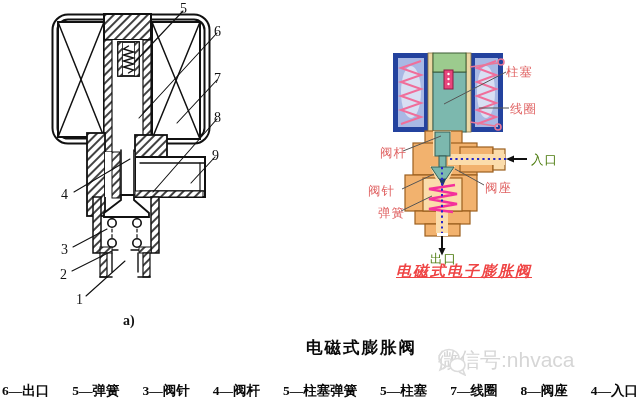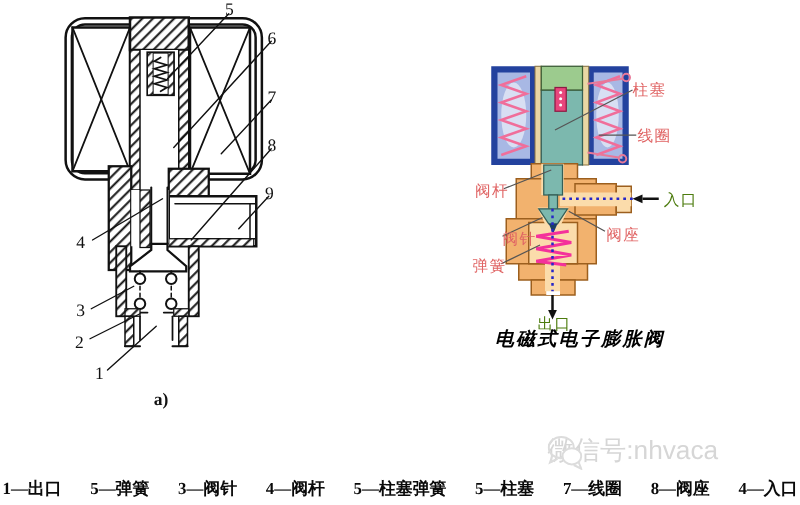--- a/index.html
+++ b/index.html
@@ -4,21 +4,21 @@
 <style>
   html,body{margin:0;padding:0;background:#fff;}
   #stage{position:relative;width:640px;height:404px;background:#ffffff;overflow:hidden;
          font-family:"Liberation Serif",serif;}
   svg{position:absolute;left:0;top:0;}
   .txt{position:absolute;line-height:1;white-space:pre;z-index:2;}
   .co{font:14px "Liberation Serif",serif;color:#111;}
   .fig-label{font:bold 14px "Liberation Serif",serif;color:#111;}
   .blabel{font:12.5px "Liberation Sans",sans-serif;color:#e06464;letter-spacing:1px;text-align:center;}
   .blabel.dark{color:#4d7c0f;}
-  .bcaption{font:italic bold 15px "Liberation Serif",serif;color:#000000;letter-spacing:2px;}
+  .bcaption{font:italic bold 15px "Liberation Serif",serif;color:#ef4444;letter-spacing:2px;text-decoration:underline;}
   .title{font:bold 16.5px "Liberation Sans",sans-serif;color:#0a0a0a;letter-spacing:2px;}
   .subtitle{font:bold 14px "Liberation Sans",sans-serif;color:#0a0a0a;}
   .legend{position:absolute;left:2px;top:382px;width:636px;display:flex;
           justify-content:space-between;z-index:2;
           font:bold 13.5px "Liberation Serif",serif;color:#0a0a0a;}
   .watermark{position:absolute;left:438px;top:346px;display:flex;align-items:flex-start;gap:3px;
              z-index:1;color:#d6d6d6;font:21px "Liberation Sans",sans-serif;}
 </style>
 </head>
 <body>
@@ -207,28 +207,29 @@
 <div class="txt co" style="left:214px;top:24px">6</div>
 <div class="txt co" style="left:214px;top:71px">7</div>
 <div class="txt co" style="left:214px;top:110px">8</div>
 <div class="txt co" style="left:212px;top:148px">9</div>
 <div class="txt fig-label" style="left:123px;top:313px">a)</div>
 
 <div class="txt blabel" style="left:506px;top:64px">柱塞</div>
 <div class="txt blabel" style="left:510px;top:101px">线圈</div>
 <div class="txt blabel" style="left:380px;top:145px">阀杆</div>
 <div class="txt blabel dark" style="left:531px;top:152px">入口</div>
-<div class="txt blabel" style="left:402px;top:183px">阀针</div>
+<div class="txt blabel" style="left:368px;top:183px">阀针</div>
 <div class="txt blabel" style="left:485px;top:180px">阀座</div>
 <div class="txt blabel" style="left:378px;top:205px">弹簧</div>
 <div class="txt blabel dark" style="left:430px;top:251px">出口</div>
 <div class="txt bcaption" style="left:396px;top:262px">电磁式电子膨胀阀</div>
 
+<div class="txt title" style="left:306px;top:337px">电磁式膨胀阀</div>
 <div class="legend">
-  <span>1—出口</span>
+  <span>6—出口</span>
   <span>5—弹簧</span>
   <span>3—阀针</span>
   <span>4—阀杆</span>
   <span>5—柱塞弹簧</span>
   <span>5—柱塞</span>
   <span>7—线圈</span>
   <span>8—阀座</span>
   <span>4—入口</span>
 </div>
 

